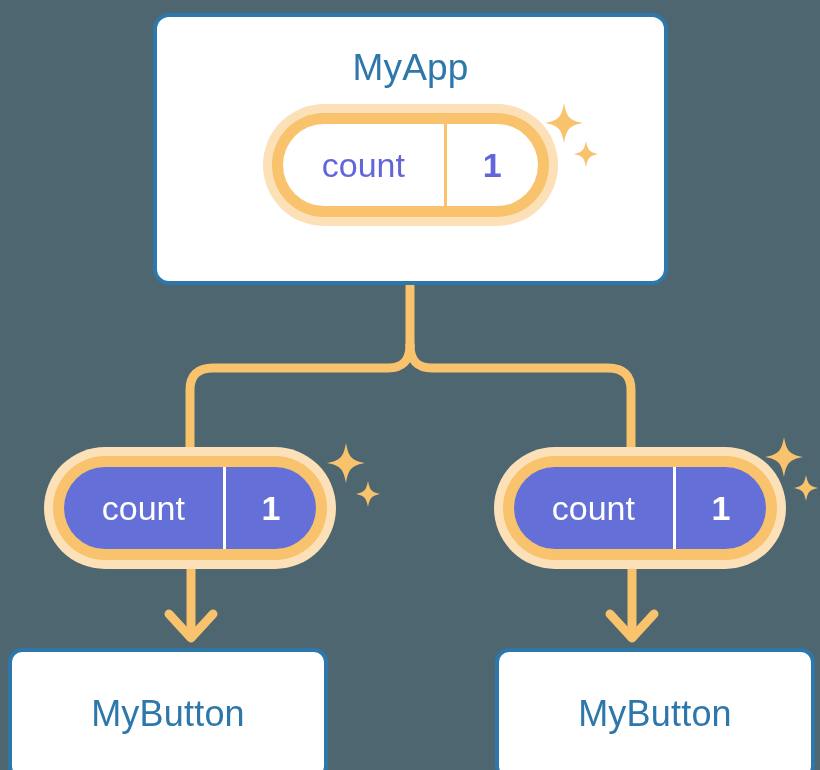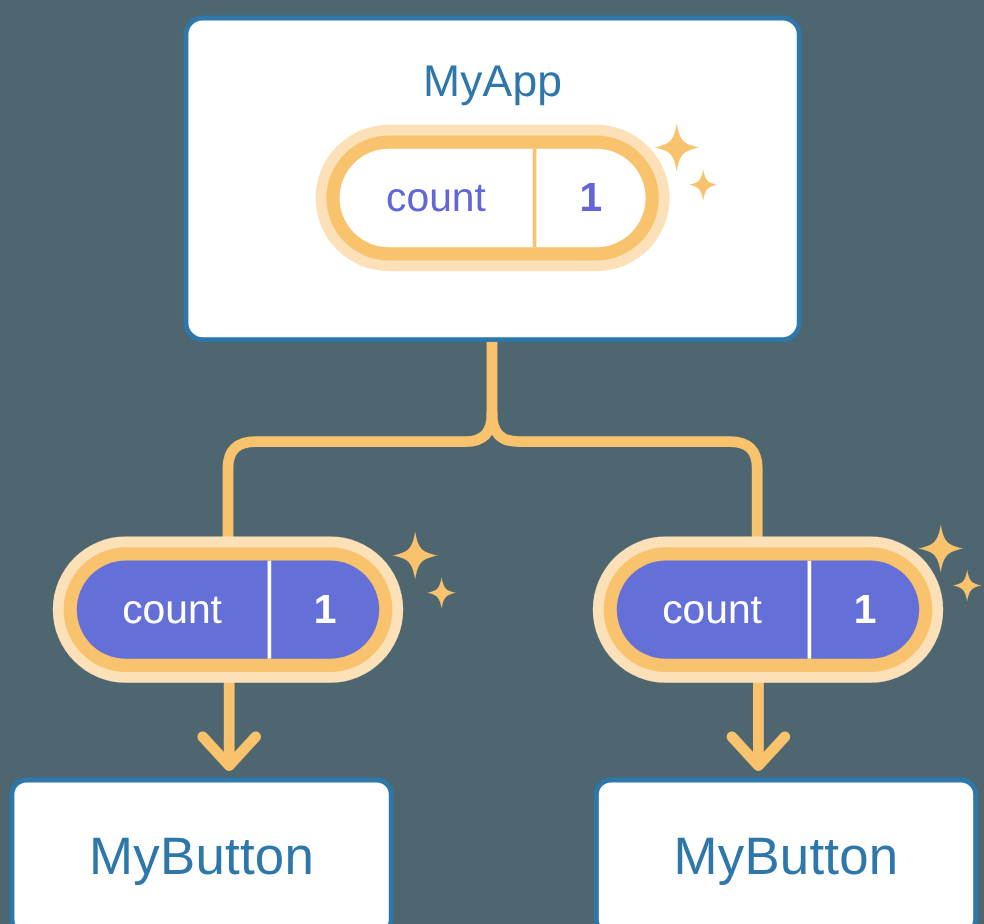--- a/index.html
+++ b/index.html
@@ -65,21 +65,21 @@
     font-size: 37px;
   }
 
   .button-card {
     width: 320px;
     height: 132px;
     border-radius: 14px;
   }
   #button-card-left  { left: 8px;   top: 648px; }
   #button-card-right { left: 495px; top: 648px; }
-  .button-card .card-title { font-size: 44px; }
+  .button-card .card-title { font-size: 36px; }
 
   
   .pill-wrap {
     position: absolute;
   }
   .pill-glow {
     position: absolute;
     left: 0;
     top: 0;
     width: 100%;

